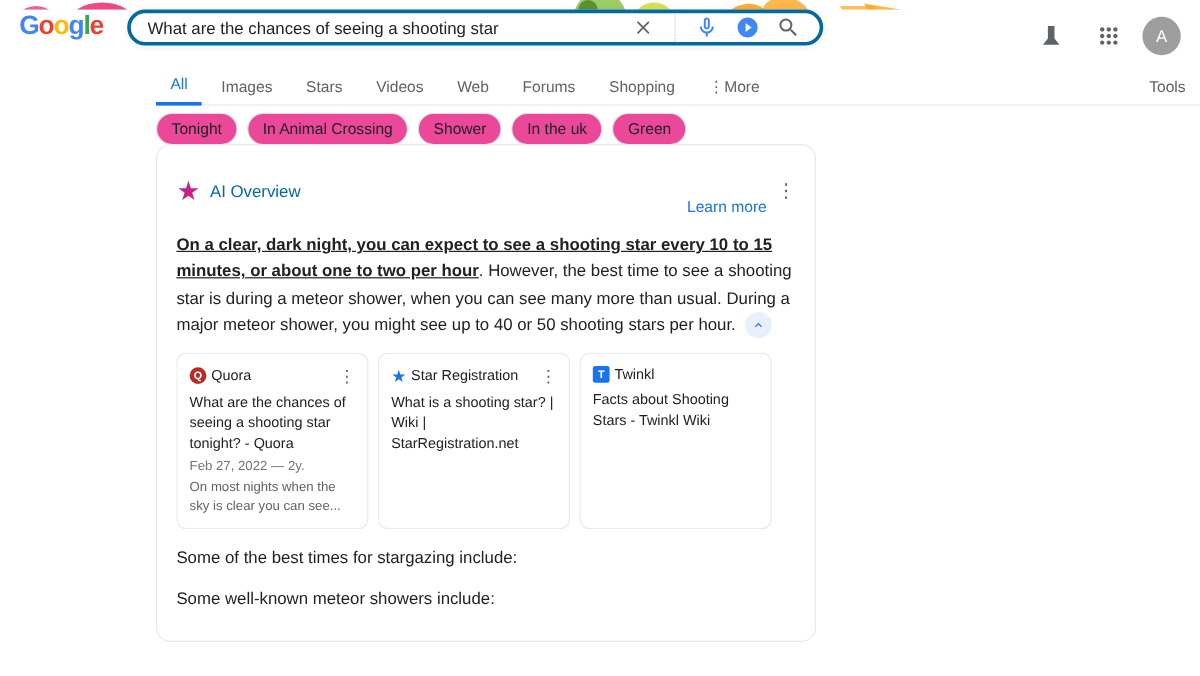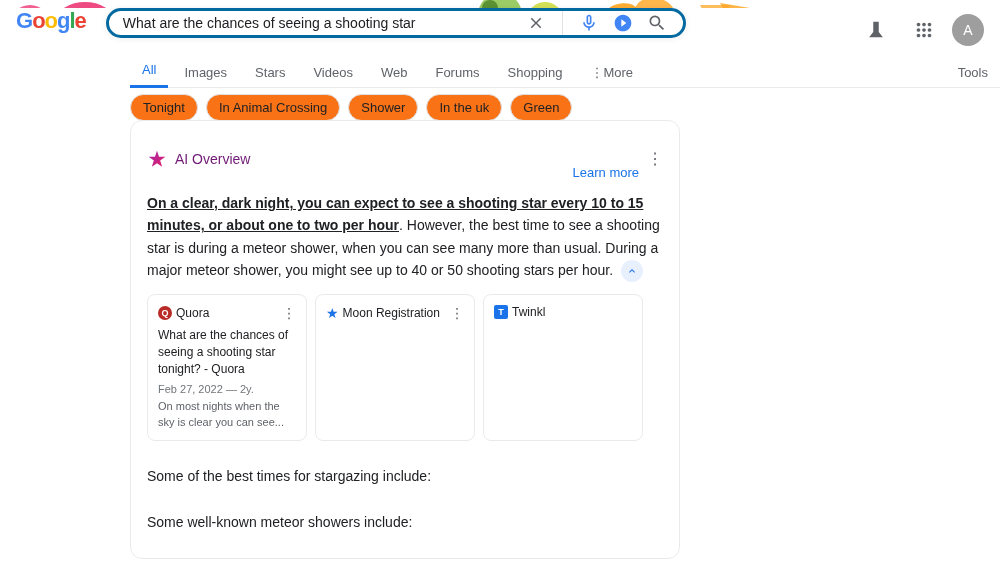--- a/index.html
+++ b/index.html
@@ -153,21 +153,21 @@
       padding: 6px 0;
     }
 
     .chip {
       padding: 5px 12px;
       border: 1px solid #dfe1e5;
       border-radius: 16px;
       font-size: 13px;
       color: #202124;
       cursor: pointer;
-      background: #f97316;
+      background: #ec4899;
       white-space: nowrap;
       text-align: right;
     }
 
     
     .main-content {
       position: absolute;
       top: 120px;
       left: 130px;
       width: 550px;
@@ -194,21 +194,21 @@
 
     .ai-header-left {
       display: flex;
       align-items: center;
       gap: 8px;
     }
 
     .ai-title {
       font-size: 14px;
       font-weight: 500;
-      color: #701a75;
+      color: #0369a1;
     }
 
     .ai-header-right {
       display: flex;
       align-items: center;
       gap: 8px;
     }
 
     .learn-more {
       font-size: 13px;
@@ -309,21 +309,21 @@
     }
 
     
     .source-card .star-icon {
       color: #1a73e8;
       font-size: 14px;
     }
 
     
     .content-section {
-      margin-top: 24px;
+      margin-top: 12px;
       font-size: 14px;
       line-height: 1.6;
     }
 
     .content-section h3 {
       font-size: 14px;
       font-weight: 400;
       color: #202124;
       margin-bottom: 8px;
     }
@@ -545,33 +545,35 @@
         </div>
         <div class="source-title">What are the chances of seeing a shooting star tonight? - Quora</div>
         <div class="source-date">Feb 27, 2022 — 2y.</div>
         <div class="source-snippet">On most nights when the sky is clear you can see...</div>
       </div>
 
       <div class="source-card">
         <div class="source-card-header">
           <div class="source-name">
             <span class="star-icon">★</span>
-            <span>Moon Registration</span>
+            <span>Star Registration</span>
           </div>
           <span class="source-dots">⋮</span>
         </div>
+        <div class="source-title">What is a shooting star? | Wiki | StarRegistration.net</div>
       </div>
 
       <div class="source-card">
         <div class="source-card-header">
           <div class="source-name">
             <div style="width:14px;height:14px;background:#1a73e8;border-radius:2px;display:flex;align-items:center;justify-content:center;color:#fff;font-size:9px;font-weight:bold;">T</div>
             <span>Twinkl</span>
           </div>
         </div>
+        <div class="source-title">Facts about Shooting Stars - Twinkl Wiki</div>
       </div>
     </div>
 
     <div class="content-section">
       <h3>Some of the best times for stargazing include:</h3>
     </div>
 
     <div class="content-section">
       <h3>Some well-known meteor showers include:</h3>
 

